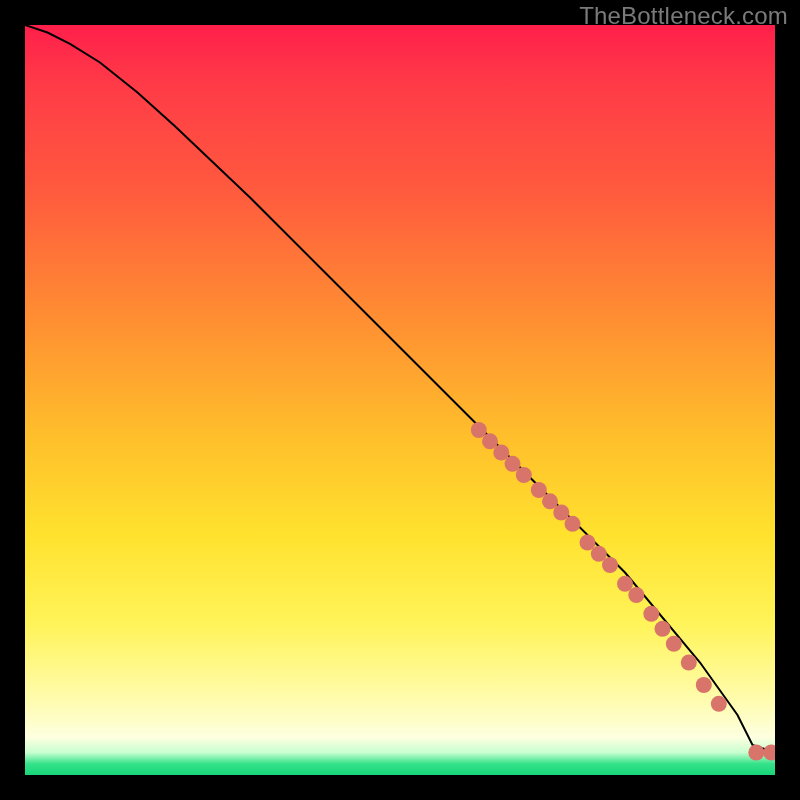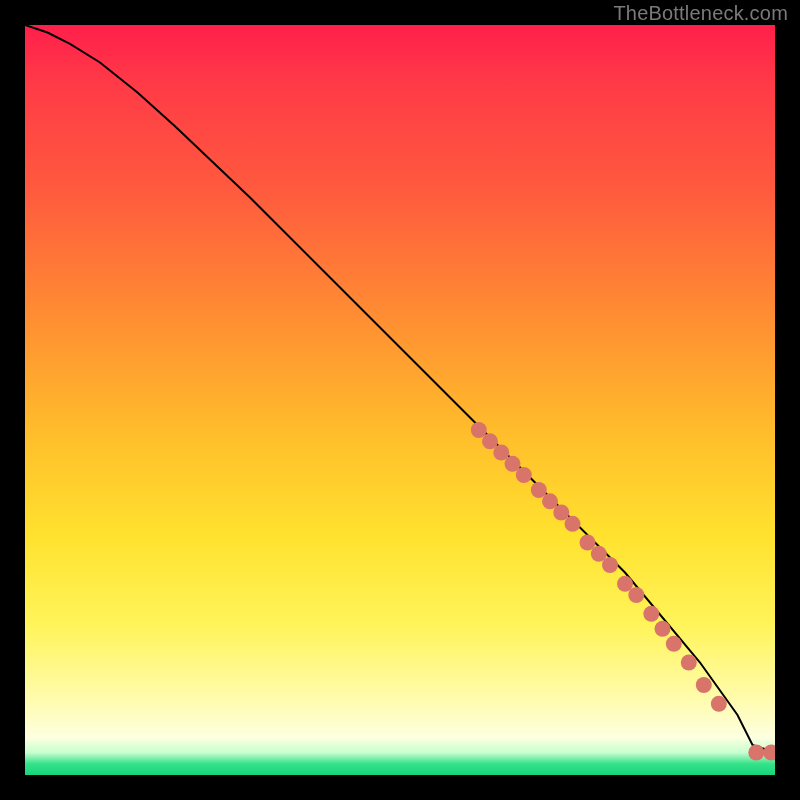--- a/index.html
+++ b/index.html
@@ -15,21 +15,21 @@
     position: relative;
     width: 800px;
     height: 800px;
     background: #000;
   }
   .watermark {
     position: absolute;
     top: 2px;
     right: 12px;
     color: #7a7a7a;
-    font-size: 20px;
+    font-size: 24px;
     letter-spacing: 0.2px;
     z-index: 5;
     user-select: none;
   }
   .plot {
     position: absolute;
     left: 25px;
     top: 25px;
     width: 750px;
     height: 750px;

